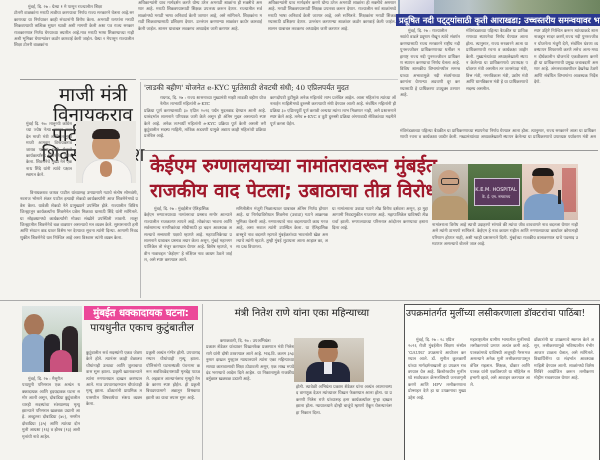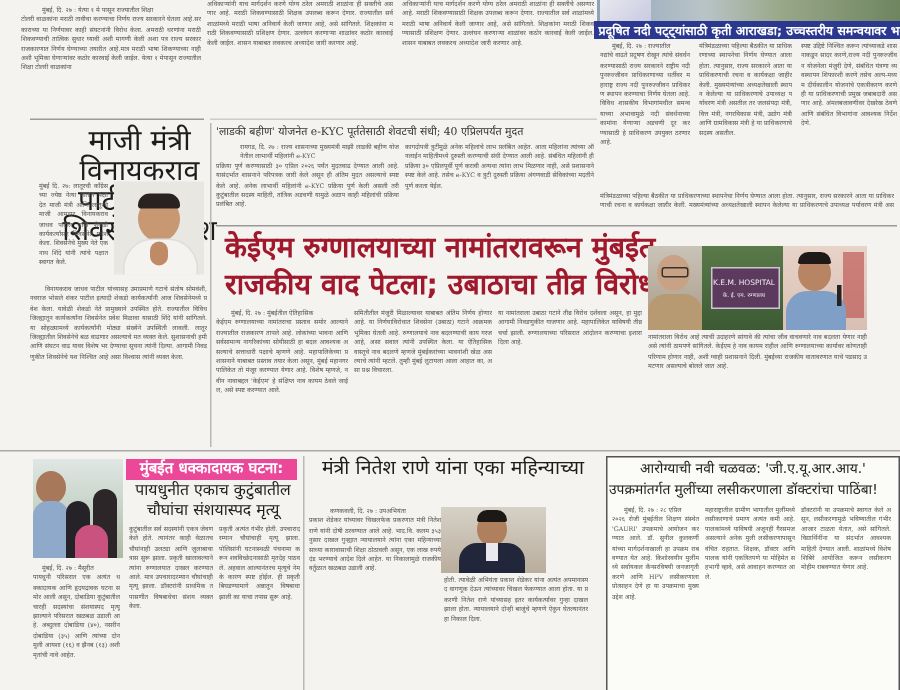--- a/index.html
+++ b/index.html
@@ -125,55 +125,53 @@
 <div class="photo" style="left:22px;top:306px;width:60px;height:66px;background:linear-gradient(180deg,#dfe6e4 0%,#c9d5c9 45%,#aeb8a4 100%);">
   <div style="position:absolute;left:2px;top:8px;width:20px;height:22px;border-radius:50%;background:#a8785a;"></div>
   <div style="position:absolute;left:0;top:28px;width:24px;height:38px;background:#8ea9c9;border-radius:10px 10px 0 0;"></div>
   <div style="position:absolute;left:22px;top:28px;width:16px;height:38px;background:#252228;border-radius:8px 8px 0 0;"></div>
   <div style="position:absolute;left:40px;top:20px;width:16px;height:46px;background:#2d2628;border-radius:8px 8px 0 0;"></div>
   <div style="position:absolute;left:28px;top:44px;width:22px;height:22px;background:#c9527e;border-radius:10px 10px 0 0;"></div>
 </div>
 <div class="abs blackbar" style="left:84px;top:306px;width:114px;height:14px;font-size:10px;line-height:14px;">मुंबईत धक्कादायक घटना:</div>
 <div class="abs hl-black" style="left:84px;top:321px;width:116px;font-size:10.5px;line-height:13px;">
   <div>पायधुनीत एकाच कुटुंबातील</div>
-  <div>चौघांचा संशयास्पद मृत्यू</div>
 </div>
 <div class="abs txt" style="left:22px;top:376px;width:58px;height:84px;">
   <p style="padding-left:6px;">मुंबई, दि. २७ : मैसूरीत</p>
   <p>पायधुनी परिसरात एक अत्यंत धक्कादायक आणि हृदयद्रावक घटना समोर आली असून, दोबाडिया कुटुंबातील चारही सदस्यांचा संशयास्पद मृत्यू झाल्याने परिसरात खळबळ उडाली आहे. अब्दुल्ला दोबाडिया (४०), नसरीन दोबाडिया (३५) आणि त्यांच्या दोन मुली आयशा (१६) व झैनब (१३) अशी मृतांची नावे आहेत.</p>
 </div>
 <div class="abs txt" style="left:86px;top:350px;width:56px;height:110px;">
   <p>कुटुंबातील सर्व सदस्यांनी एकत्र जेवण केले होते. त्यानंतर काही वेळातच चौघांनाही उलट्या आणि जुलाबाचा त्रास सुरू झाला. प्रकृती खालावल्याने त्यांना रुग्णालयात दाखल करण्यात आले. मात्र उपचारादरम्यान चौघांचाही मृत्यू झाला. डॉक्टरांनी प्राथमिक तपासणीत विषबाधेचा संशय व्यक्त केला.</p>
 </div>
 <div class="abs txt" style="left:146px;top:350px;width:54px;height:110px;">
   <p>प्रकृती अत्यंत गंभीर होती. उपचारादरम्यान चौघांचाही मृत्यू झाला. पोलिसांनी घटनास्थळी पंचनामा करून शवविच्छेदनासाठी मृतदेह पाठवले. अहवाल आल्यानंतरच मृत्यूचे नेमके कारण स्पष्ट होईल. ही प्रकृती बिघडण्यामागे अन्नातून विषबाधा झाली का याचा तपास सुरू आहे.</p>
 </div>
 
 <div class="rule-v" style="left:202px;top:304px;height:156px;"></div>
 
-<div class="abs hl-black" style="left:204px;top:306px;width:196px;font-size:13px;line-height:13px;">
+<div class="abs hl-black" style="left:204px;top:306px;width:196px;font-size:10px;line-height:13px;">
   <div>मंत्री नितेश राणे यांना एका महिन्याच्या</div>
 </div>
 <div class="abs txt" style="left:206px;top:338px;width:88px;height:122px;">
   <p style="padding-left:14px;">कणकवली, दि. २७ : उपअभियंता</p>
   <p>प्रकाश शेडेकर यांच्यावर चिखलफेक प्रकरणात मंत्री नितेश राणे यांनी दोषी ठरवण्यात आले आहे. भाद.वि. कलम ३५३ नुसार दाखल गुन्ह्यात न्यायालयाने त्यांना एका महिन्याच्या साध्या कारावासाची शिक्षा ठोठावली असून, एक लाख रुपये दंड भरण्याचे आदेश दिले आहेत. या निकालामुळे राजकीय वर्तुळात खळबळ उडाली आहे.</p>
 </div>
 <div class="photo" style="left:294px;top:338px;width:70px;height:44px;background:linear-gradient(180deg,#d6d1c7,#b9ad9c);">
   <div style="position:absolute;left:24px;top:4px;width:20px;height:22px;border-radius:50%;background:#b07f5e;"></div>
   <div style="position:absolute;left:24px;top:2px;width:20px;height:8px;border-radius:10px 10px 2px 2px;background:#1c1816;"></div>
   <div style="position:absolute;left:12px;top:24px;width:44px;height:20px;border-radius:12px 12px 0 0;background:#22263a;"></div>
   <div style="position:absolute;left:30px;top:24px;width:8px;height:12px;background:#e8e8ee;"></div>
 </div>
 <div class="abs txt" style="left:296px;top:384px;width:96px;height:76px;">
   <p>होती. त्यावेळी अभियंता प्रकाश शेडेकर यांना अत्यंत अपमानास्पद वागणूक देऊन त्यांच्यावर चिखल फेकण्यात आला होता. या प्रकरणी नितेश राणे यांच्यासह इतर कार्यकर्त्यांवर गुन्हा दाखल झाला होता. न्यायालयाने दोन्ही बाजूंचे म्हणणे ऐकून घेतल्यानंतर हा निकाल दिला.</p>
 </div>
 
 <div class="abs boxed" style="left:404px;top:304px;width:194px;height:160px;"></div>
 <div class="abs hl-black" style="left:404px;top:306px;width:196px;font-size:9.2px;line-height:14px;white-space:nowrap;overflow:hidden;">
-  <div>आरोग्याची नवी चळवळ: 'जी.ए.यू.आर.आय.'</div>
   <div style="text-align:left;padding-left:2px;">उपक्रमांतर्गत मुलींच्या लसीकरणाला डॉक्टरांचा पाठिंबा!</div>
 </div>
 <div class="abs txt" style="left:408px;top:337px;width:58px;height:123px;">
   <p style="padding-left:8px;">मुंबई, दि. २७ : २८ एप्रिल</p>
   <p>२०२६ रोजी मुंबईतील शिक्षण संस्थेत 'GAURI' उपक्रमाचे आयोजन करण्यात आले. डॉ. सुनील कुलकर्णी यांच्या मार्गदर्शनाखाली हा उपक्रम राबवण्यात येत आहे. किशोरवयीन मुलींमध्ये सर्वायकल कॅन्सरविषयी जनजागृती करणे आणि HPV लसीकरणाला प्रोत्साहन देणे हा या उपक्रमाचा मुख्य उद्देश आहे.</p>
 </div>
 <div class="abs txt" style="left:470px;top:337px;width:60px;height:123px;">
   <p>महाराष्ट्रातील ग्रामीण भागातील मुलींमध्ये लसीकरणाचे प्रमाण अत्यंत कमी आहे. पालकांमध्ये याविषयी अजूनही गैरसमज असल्याने अनेक मुली लसीकरणापासून वंचित राहतात. शिक्षक, डॉक्टर आणि पालक यांनी एकत्रितपणे या मोहिमेत सहभागी व्हावे, असे आवाहन करण्यात आले.</p>
 </div>
 <div class="abs txt" style="left:534px;top:337px;width:60px;height:123px;">

